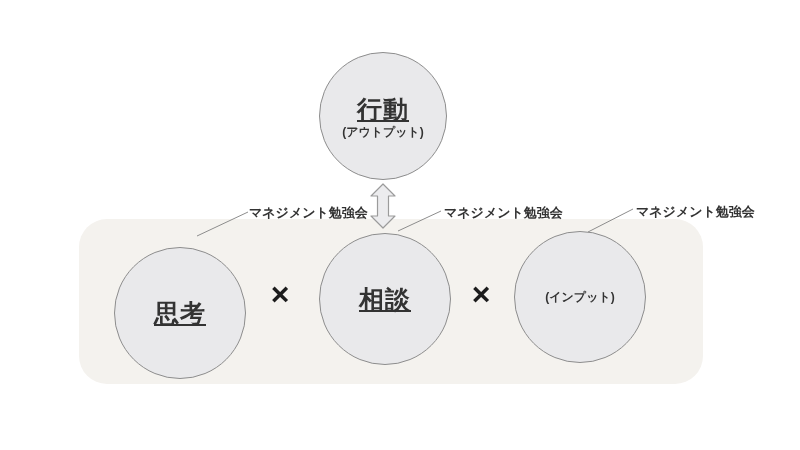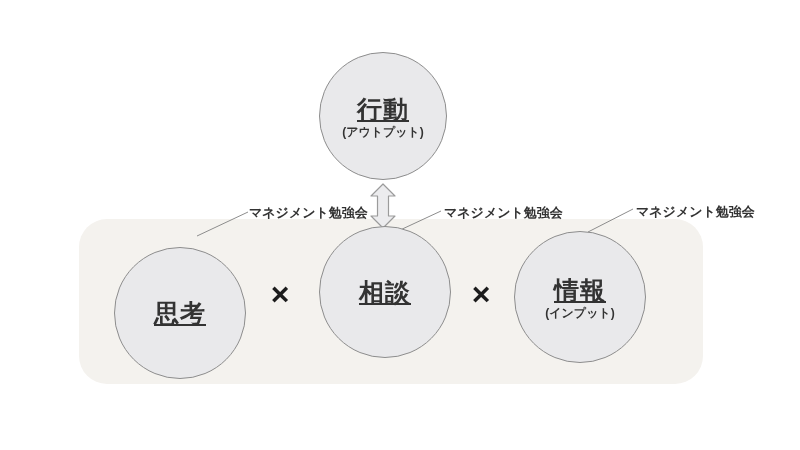--- a/index.html
+++ b/index.html
@@ -32,21 +32,21 @@
   .circle .main{
     font-size:25px;font-weight:bold;line-height:32px;
     color:var(--text-main,#333333);letter-spacing:1px;text-decoration:underline;
   }
   .circle .sub{
     font-size:12px;font-weight:bold;line-height:14px;
     color:var(--text-main,#333333);
   }
   .node-action{left:319px;top:52px;width:128px;height:128px;}
   .node-thinking{left:114px;top:247px;width:132px;height:132px;}
-  .node-consult{left:319px;top:226px;width:132px;height:132px;}
+  .node-consult{left:319px;top:233px;width:132px;height:132px;}
   .node-info{left:514px;top:231px;width:132px;height:132px;}
   .times{
     position:absolute;width:40px;height:40px;
     display:flex;align-items:center;justify-content:center;
     font-size:32px;font-weight:900;color:var(--text-times,#1c1c1c);
   }
   .times-1{left:260px;top:274px;}
   .times-2{left:461px;top:274px;}
   .annotation{
     position:absolute;white-space:nowrap;
@@ -81,21 +81,20 @@
 
   <div class="times times-1">×</div>
 
   <div class="circle node-consult">
     <div class="main">相談</div>
   </div>
 
   <div class="times times-2">×</div>
 
   <div class="circle node-info">
-    <div class="main">情報</div>
     <div class="sub">(インプット)</div>
   </div>
 
   <div class="annotation annotation-1">マネジメント勉強会</div>
   <div class="annotation annotation-2">マネジメント勉強会</div>
   <div class="annotation annotation-3">マネジメント勉強会</div>
 
 </div>
 
 </body></html>

